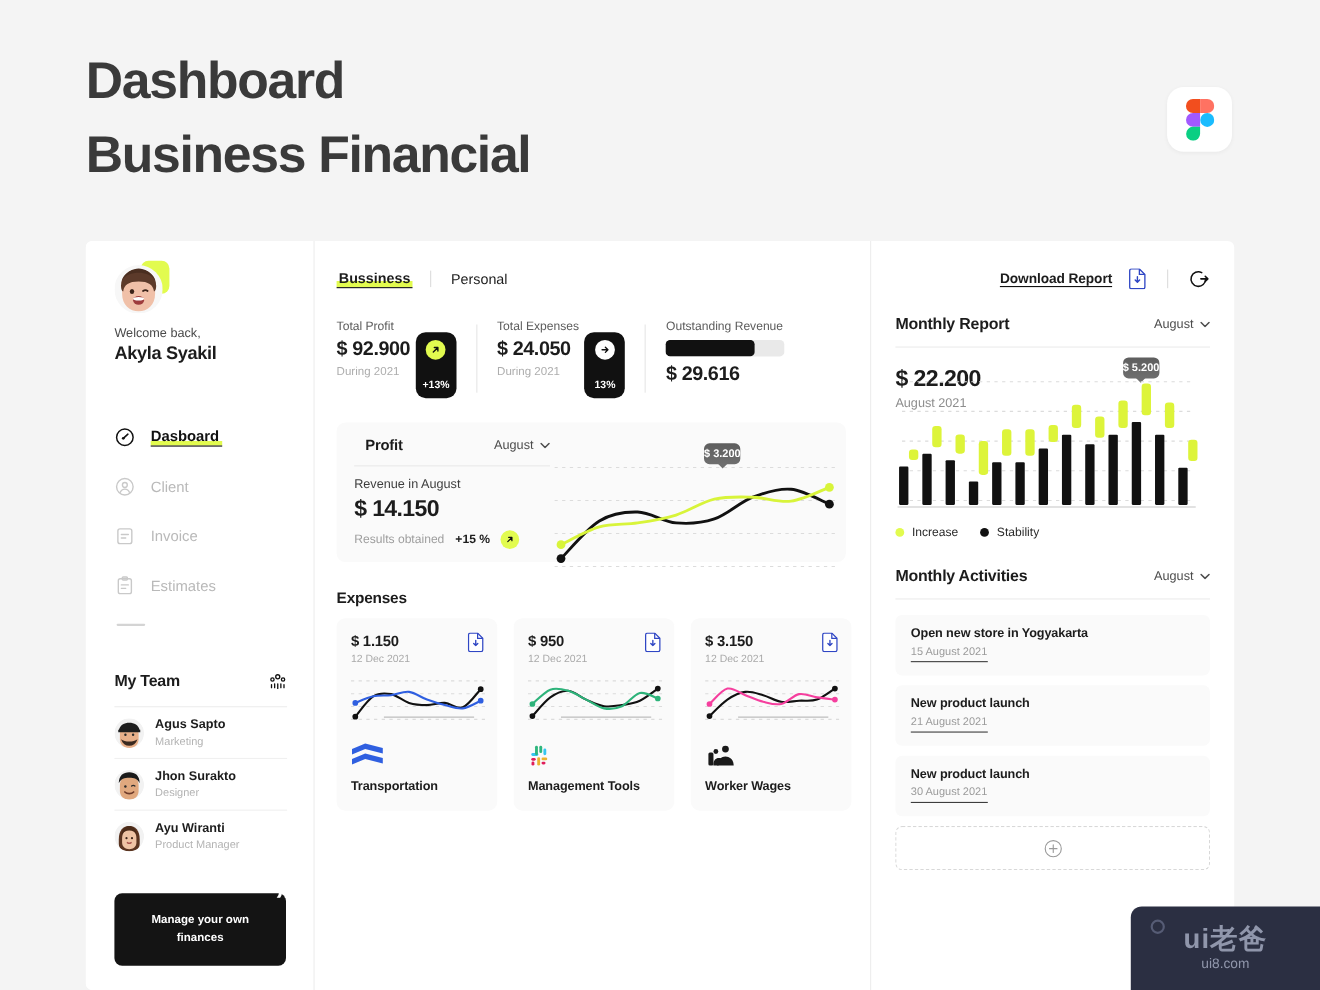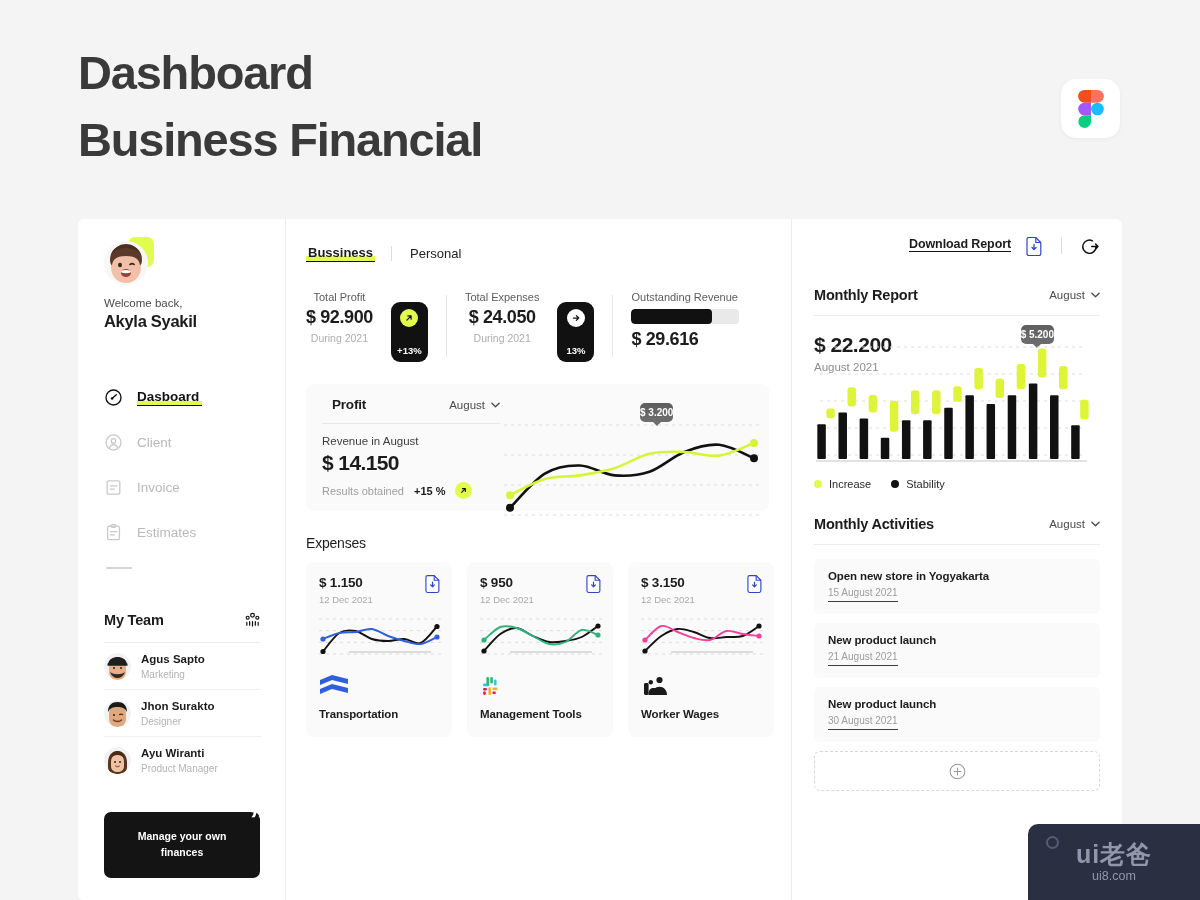--- a/index.html
+++ b/index.html
@@ -106,37 +106,37 @@
   .tab { font-size: 13px; color: #1c1c1c; cursor: pointer; padding: 0 2px; }
   .tab.active {
     font-weight: 700;
     background: linear-gradient(transparent 68%, #e2fb4f 68%);
     border-bottom: 1.8px solid #111; padding-bottom: 1px;
   }
   .tab-div { width: 1px; height: 15px; background: #dcdcdc; margin: 0 16px; }
 
   .topbar-right {
     position: absolute; right: 22px; top: 18px;
-    display: flex; align-items: flex-start; gap: 15px; height: 32px;
+    display: flex; align-items: center; gap: 15px; height: 32px;
   }
   .dl-label {
     font-size: 12.5px; font-weight: 700; border-bottom: 1.4px solid #111;
     cursor: pointer; letter-spacing: -.1px;
   }
   .vdiv { width: 1px; height: 17px; background: #dcdcdc; margin: 0 4px; }
 
   .sect-title {
     font-size: 21px; font-weight: 700; line-height: 1.38;
     letter-spacing: -.5px; margin-top: 24px;
   }
   .filter-btn { position: absolute; }
 
   
   .stats { display: flex; align-items: flex-start; margin-top: 22px; }
-  .stat { display: flex; align-items: flex-start; gap: 18px; text-align: center; }
+  .stat { display: flex; align-items: flex-start; gap: 5px; }
   .stat-div { width: 1px; height: 62px; background: #e6e6e6; margin: 4px 18px 0; }
   .stat-label { font-size: 11px; color: #5c5c5c; }
   .stat-value { font-size: 18px; font-weight: 700; letter-spacing: -.4px; margin: 4px 0 4px; }
   .stat-sub { font-size: 10.5px; color: #adadad; }
   .badge {
     width: 37px; height: 60px; background: #111; border-radius: 9px;
     display: flex; flex-direction: column; align-items: center;
     justify-content: space-between; padding: 7px 0 6px; margin-top: 11px;
   }
   .badge-circle {
@@ -176,21 +176,21 @@
     color: #fff; font-size: 10px; font-weight: 600; border-radius: 5px;
     padding: 4px 0; white-space: nowrap;
   }
   .tooltip::after {
     content: ""; position: absolute; left: 50%; bottom: -4px;
     transform: translateX(-50%);
     border-left: 5px solid transparent; border-right: 5px solid transparent;
     border-top: 5px solid #6e6e6e;
   }
 
-  .exp-title { font-size: 14px; font-weight: 400; margin: 24px 0 11px; letter-spacing: -.2px; }
+  .exp-title { font-size: 14px; font-weight: 700; margin: 24px 0 11px; letter-spacing: -.2px; }
   .exp-row { display: flex; gap: 15px; }
   .exp-card {
     width: 146px; height: 175px; background: #fafafa; border-radius: 8px;
     padding: 13px 12px 0 13px; position: relative;
   }
   .exp-head { display: flex; align-items: flex-start; justify-content: space-between; }
   .exp-amt { font-size: 13.5px; font-weight: 700; letter-spacing: -.2px; }
   .exp-date { font-size: 9.5px; color: #a9a9a9; margin-top: 4px; }
   .exp-spark { margin-top: 9px; height: 46px; }
   .exp-icon { height: 26px; display: flex; align-items: flex-end; margin-top: 8px; }

